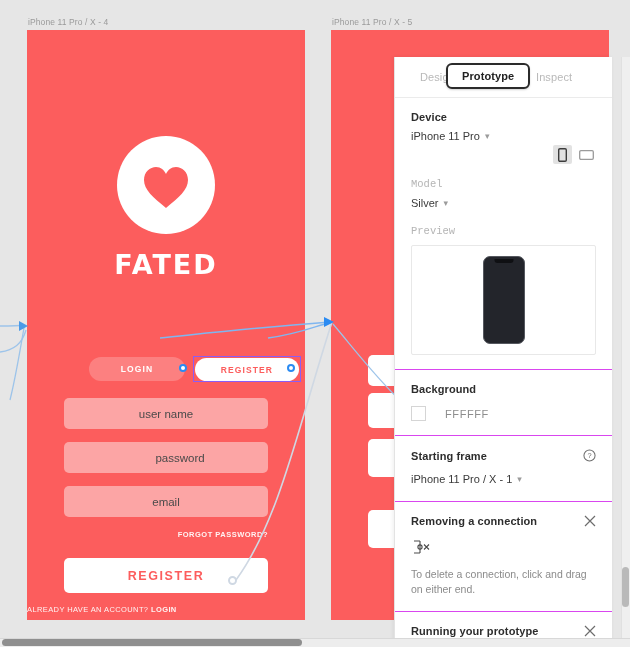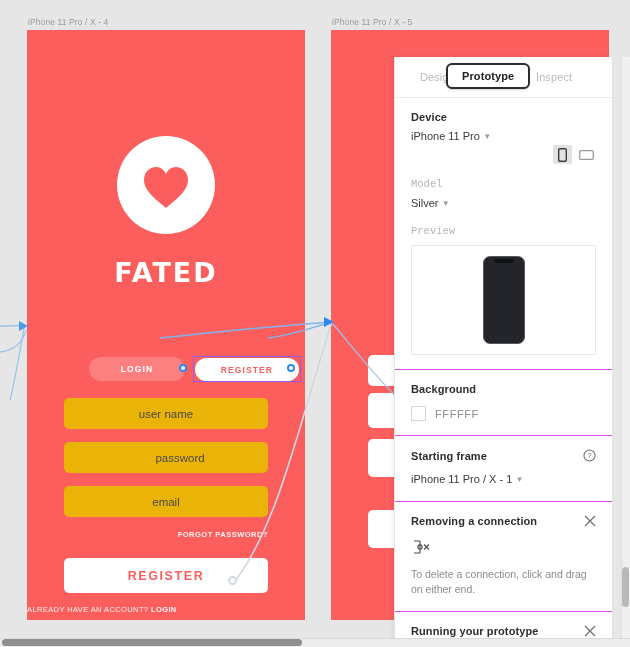--- a/index.html
+++ b/index.html
@@ -34,21 +34,21 @@
   .logo-circle {
     position: absolute;
     left: 50%; transform: translateX(-50%);
     top: 106px;
     width: 98px; height: 98px;
     border-radius: 50%;
     background: #ffffff;
   }
   .logo-heart { position: absolute; left: 24px; top: 28px; width: 50px; height: 46px; }
   .brand {
-    position: absolute; left: 0; right: 0; top: 227px;
+    position: absolute; left: 0; right: 0; top: 219px;
     text-align: center;
     color: #ffffff;
     font-size: 27px;
     font-weight: bold;
     letter-spacing: 2px;
     font-family: "DejaVu Sans", sans-serif;
   }
 
   
   .seg-row { position: absolute; left: 62px; top: 327px; width: 160px; height: 24px; }
@@ -83,21 +83,21 @@
     border: 2px solid #2b8bf2;
     top: 8px;
   }
   .dot-left  { left: 152px; }
   .dot-right { left: 260px; }
 
   
   .field {
     position: absolute;
     left: 37px; width: 204px; height: 31px;
-    background: #eab308;
+    background: #fca5a5;
     border-radius: 5px;
     color: #4a4a4a;
     font-size: 11.5px;
     display: flex; align-items: center; justify-content: center;
   }
   .f1 { top: 368px; }
   .f2 { top: 412px; padding-left: 28px; }
   .f3 { top: 456px; }
   .btn-register {
     position: absolute;
@@ -198,21 +198,21 @@
     border-radius: 7px;
     border: 1.5px solid #55585f;
     position: relative;
   }
   .phone .notch {
     position: absolute; left: 50%; transform: translateX(-50%);
     top: 1.5px; width: 19px; height: 4px;
     background: #0f1013; border-radius: 0 0 3px 3px;
   }
 
-  .swatch-row { display: flex; align-items: center; gap: 9px; margin-top: 11px; }
+  .swatch-row { display: flex; align-items: center; gap: 19px; margin-top: 11px; }
   .swatch { width: 15px; height: 15px; border: 1px solid #d5d5d5; background: #fff; }
   .hexval { font-size: 11px; color: #8d8d8d; letter-spacing: .6px; }
 
   .row-head { display: flex; align-items: center; justify-content: space-between; }
   .help-ico { width: 13px; height: 13px; }
   .x-ico { width: 12px; height: 12px; color: #6d6d6d; }
 
   .tip { display: flex; gap: 10px; margin-top: 12px; flex-direction: column; }
   .tip-txt { font-size: 10.5px; color: #8b8b8b; line-height: 1.45; }
 

